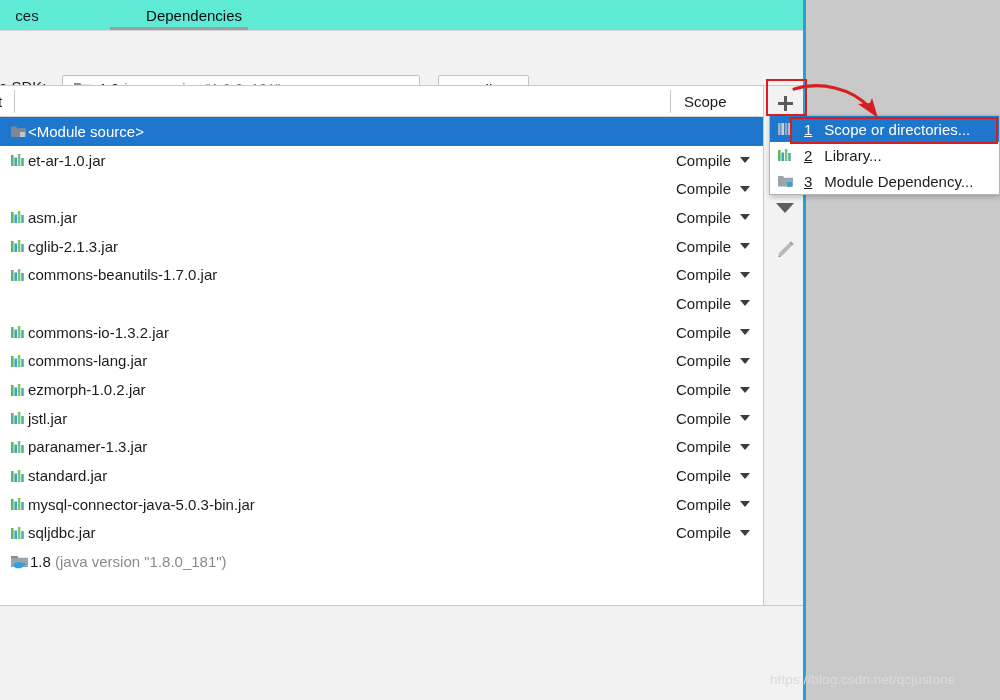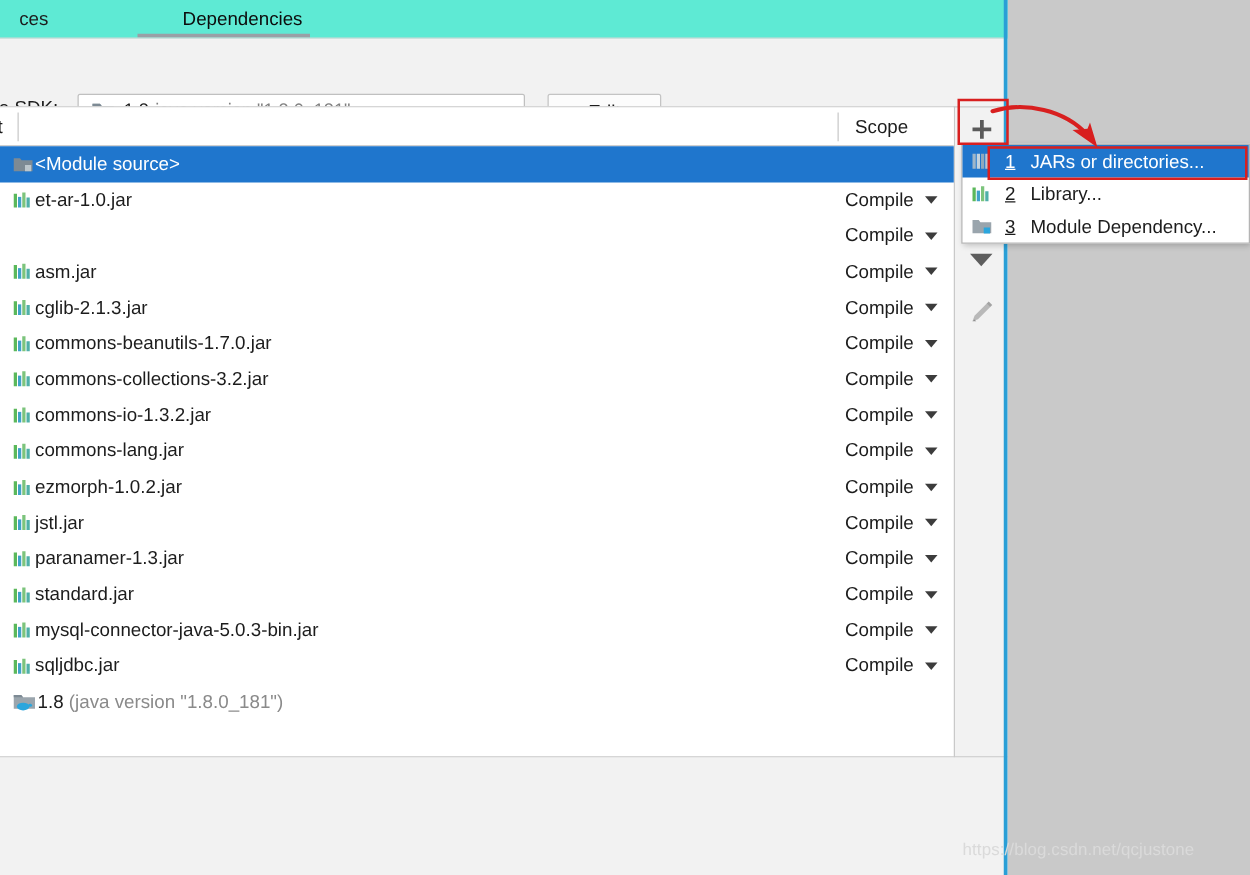--- a/index.html
+++ b/index.html
@@ -339,29 +339,20 @@
                   <rect x="11.2" y="6" width="2.6" height="8" fill="#4fb0a8"></rect>
                 </svg></span>
               <span>commons-beanutils-1.7.0.jar</span>
             </span>
             <span class="scope">
               <span>Compile</span>
               <span class="scope-arrow"></span>
             </span>
           </div>
           <div class="row">
-            <span class="name">
-              <span class="jar-ic"><svg viewBox="0 0 17 16" width="17" height="16">
-                  <rect x="1" y="3" width="2.6" height="11" fill="#5bb85b"></rect>
-                  <rect x="4.4" y="5.5" width="2.6" height="8.5" fill="#3fa2c9"></rect>
-                  <rect x="7.8" y="2" width="2.6" height="12" fill="#7cc47c"></rect>
-                  <rect x="11.2" y="6" width="2.6" height="8" fill="#4fb0a8"></rect>
-                </svg></span>
-              <span>commons-collections-3.2.jar</span>
-            </span>
             <span class="scope">
               <span>Compile</span>
               <span class="scope-arrow"></span>
             </span>
           </div>
           <div class="row">
             <span class="name">
               <span class="jar-ic"><svg viewBox="0 0 17 16" width="17" height="16">
                   <rect x="1" y="3" width="2.6" height="11" fill="#5bb85b"></rect>
                   <rect x="4.4" y="5.5" width="2.6" height="8.5" fill="#3fa2c9"></rect>
@@ -519,21 +510,21 @@
 
   <div class="popup" id="popup">
       <div class="menu-item highlight">
         <span class="mi-ic"><svg viewBox="0 0 17 16" width="17" height="16">
             <rect x="1" y="2" width="2.6" height="12" fill="#9fb6c9"></rect>
             <rect x="4.4" y="2" width="2.6" height="12" fill="#c4d3de"></rect>
             <rect x="7.8" y="2" width="2.6" height="12" fill="#8fa8bd"></rect>
             <rect x="11.2" y="2" width="2.6" height="12" fill="#b7c8d6"></rect>
           </svg></span>
         <span class="mi-num">1</span>
-        <span class="mi-label">JARs or directories...</span>
+        <span class="mi-label">Scope or directories...</span>
       </div>
       <div class="menu-item">
         <span class="mi-ic"><svg viewBox="0 0 17 16" width="17" height="16">
             <rect x="1" y="3" width="2.6" height="11" fill="#5bb85b"></rect>
             <rect x="4.4" y="5.5" width="2.6" height="8.5" fill="#3fa2c9"></rect>
             <rect x="7.8" y="2" width="2.6" height="12" fill="#7cc47c"></rect>
             <rect x="11.2" y="6" width="2.6" height="8" fill="#4fb0a8"></rect>
           </svg></span>
         <span class="mi-num">2</span>
         <span class="mi-label">Library...</span>

